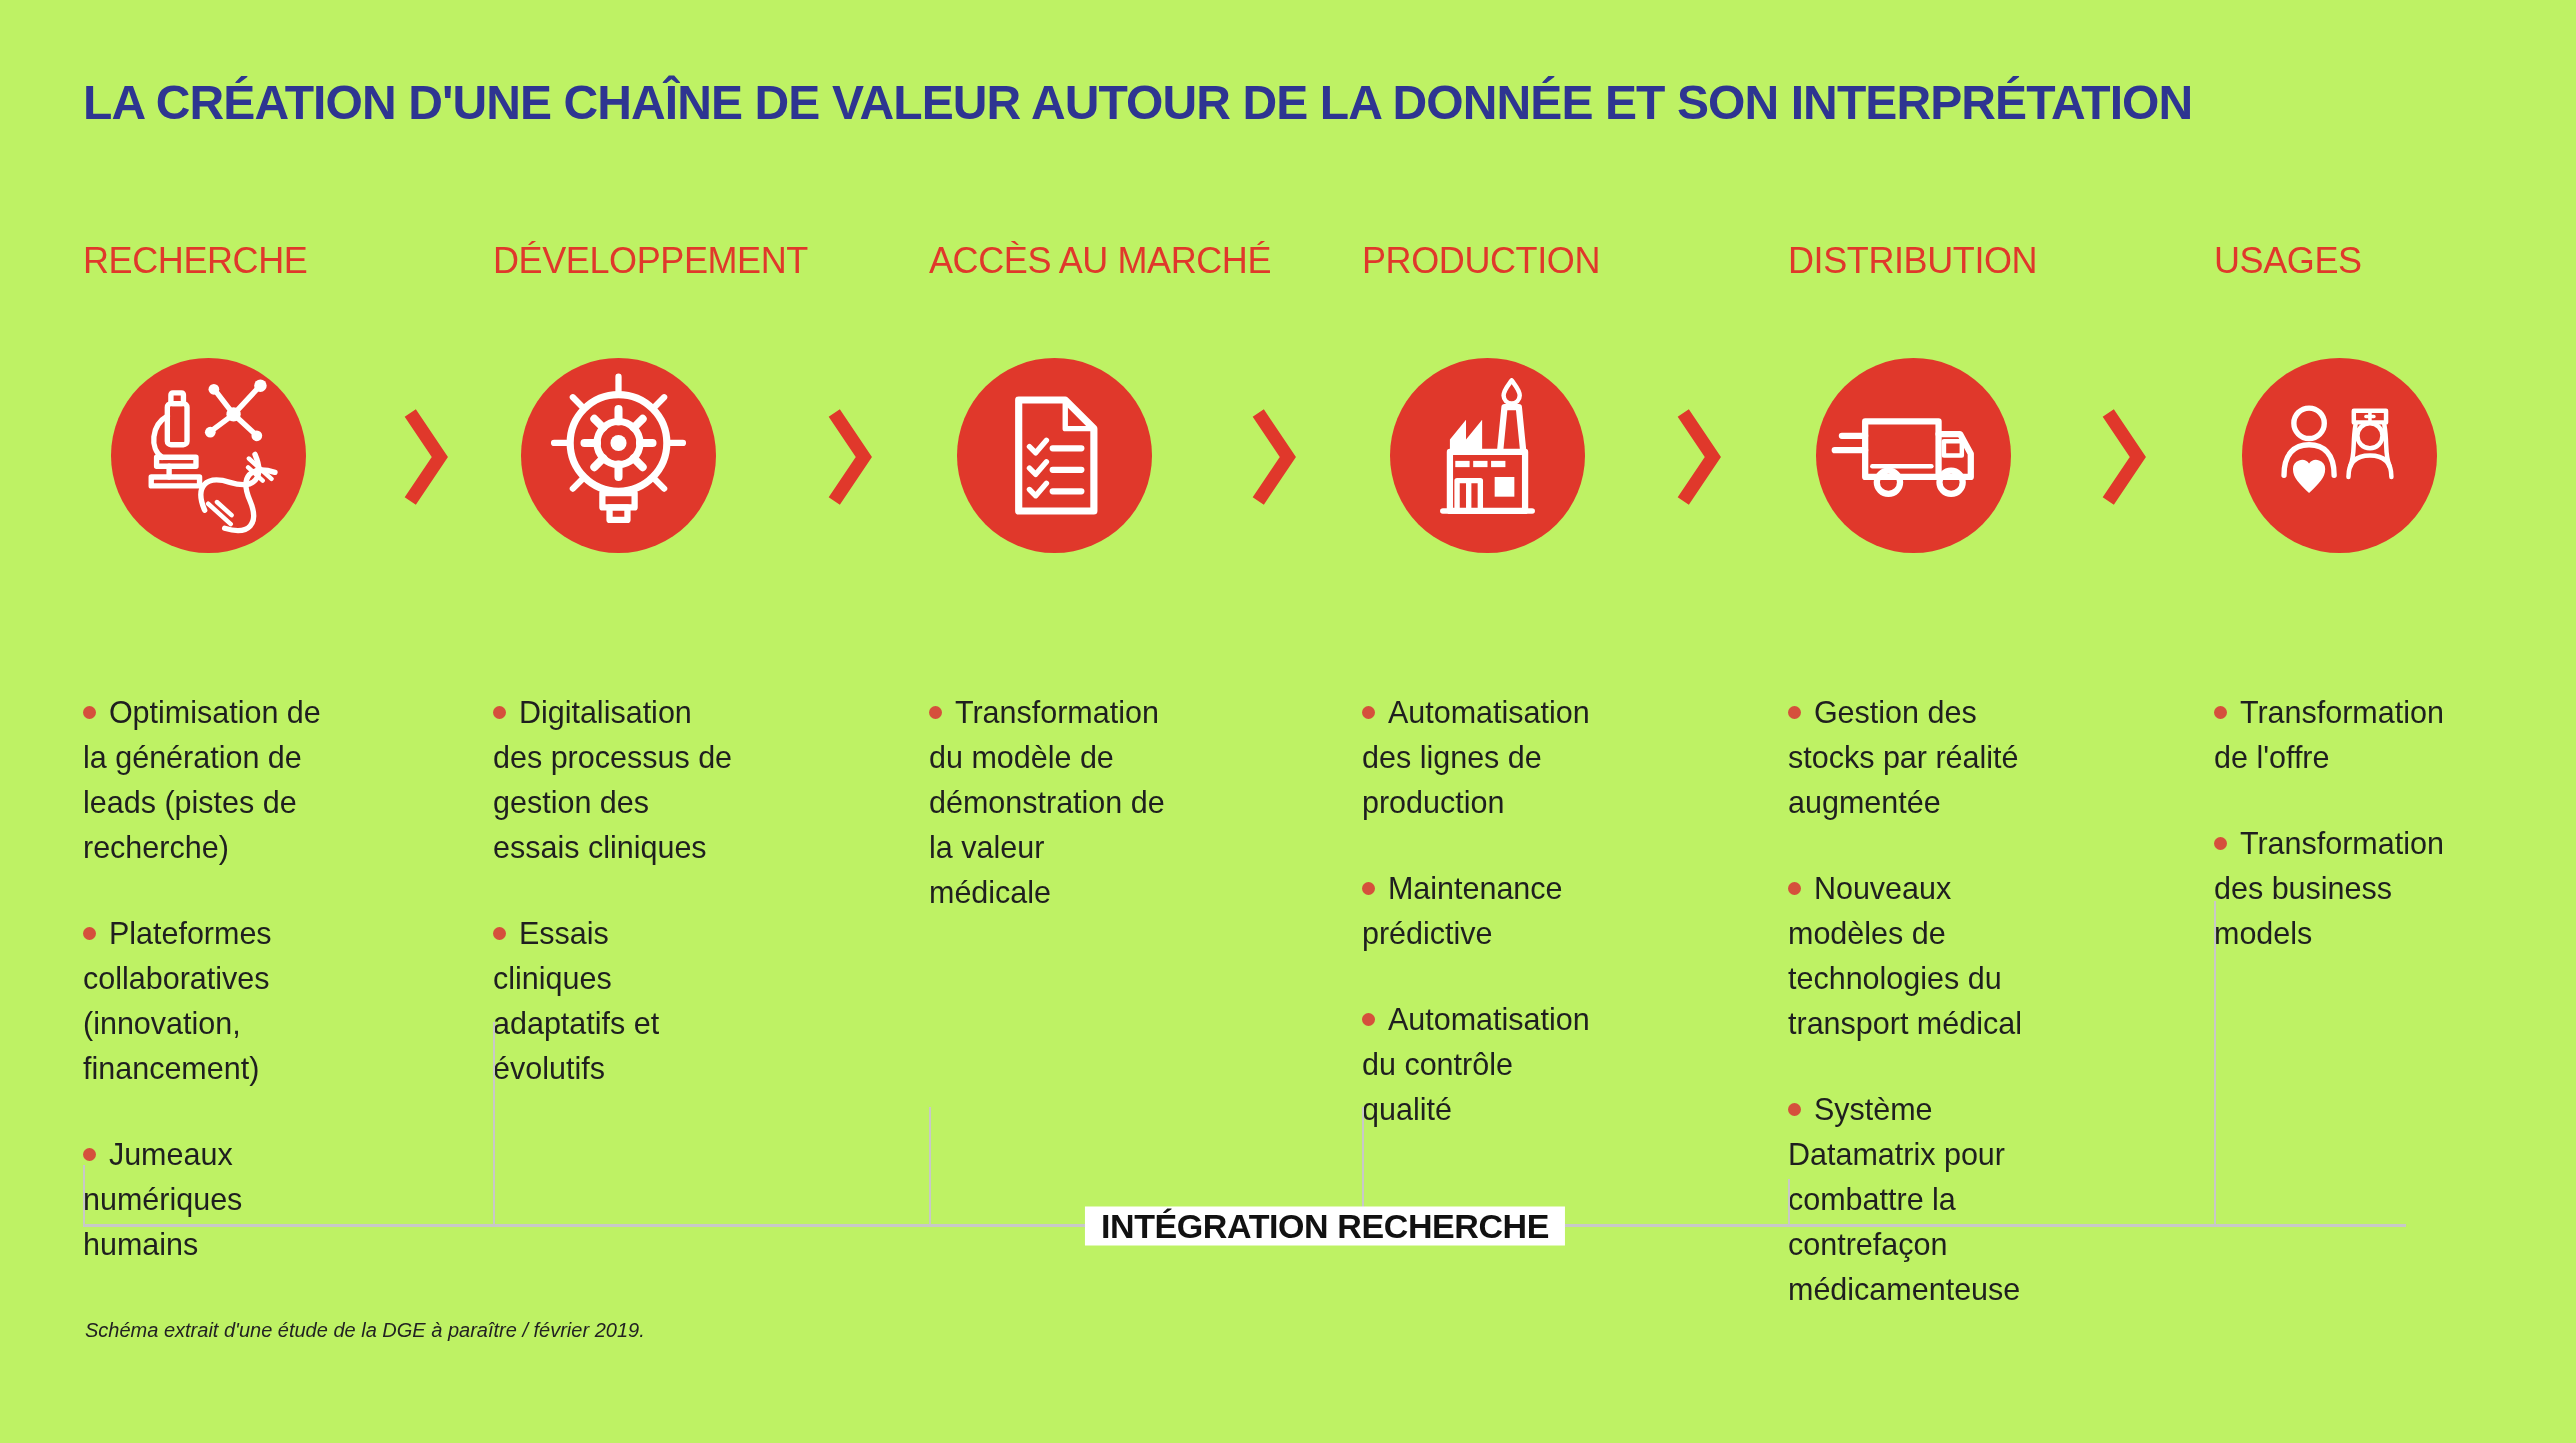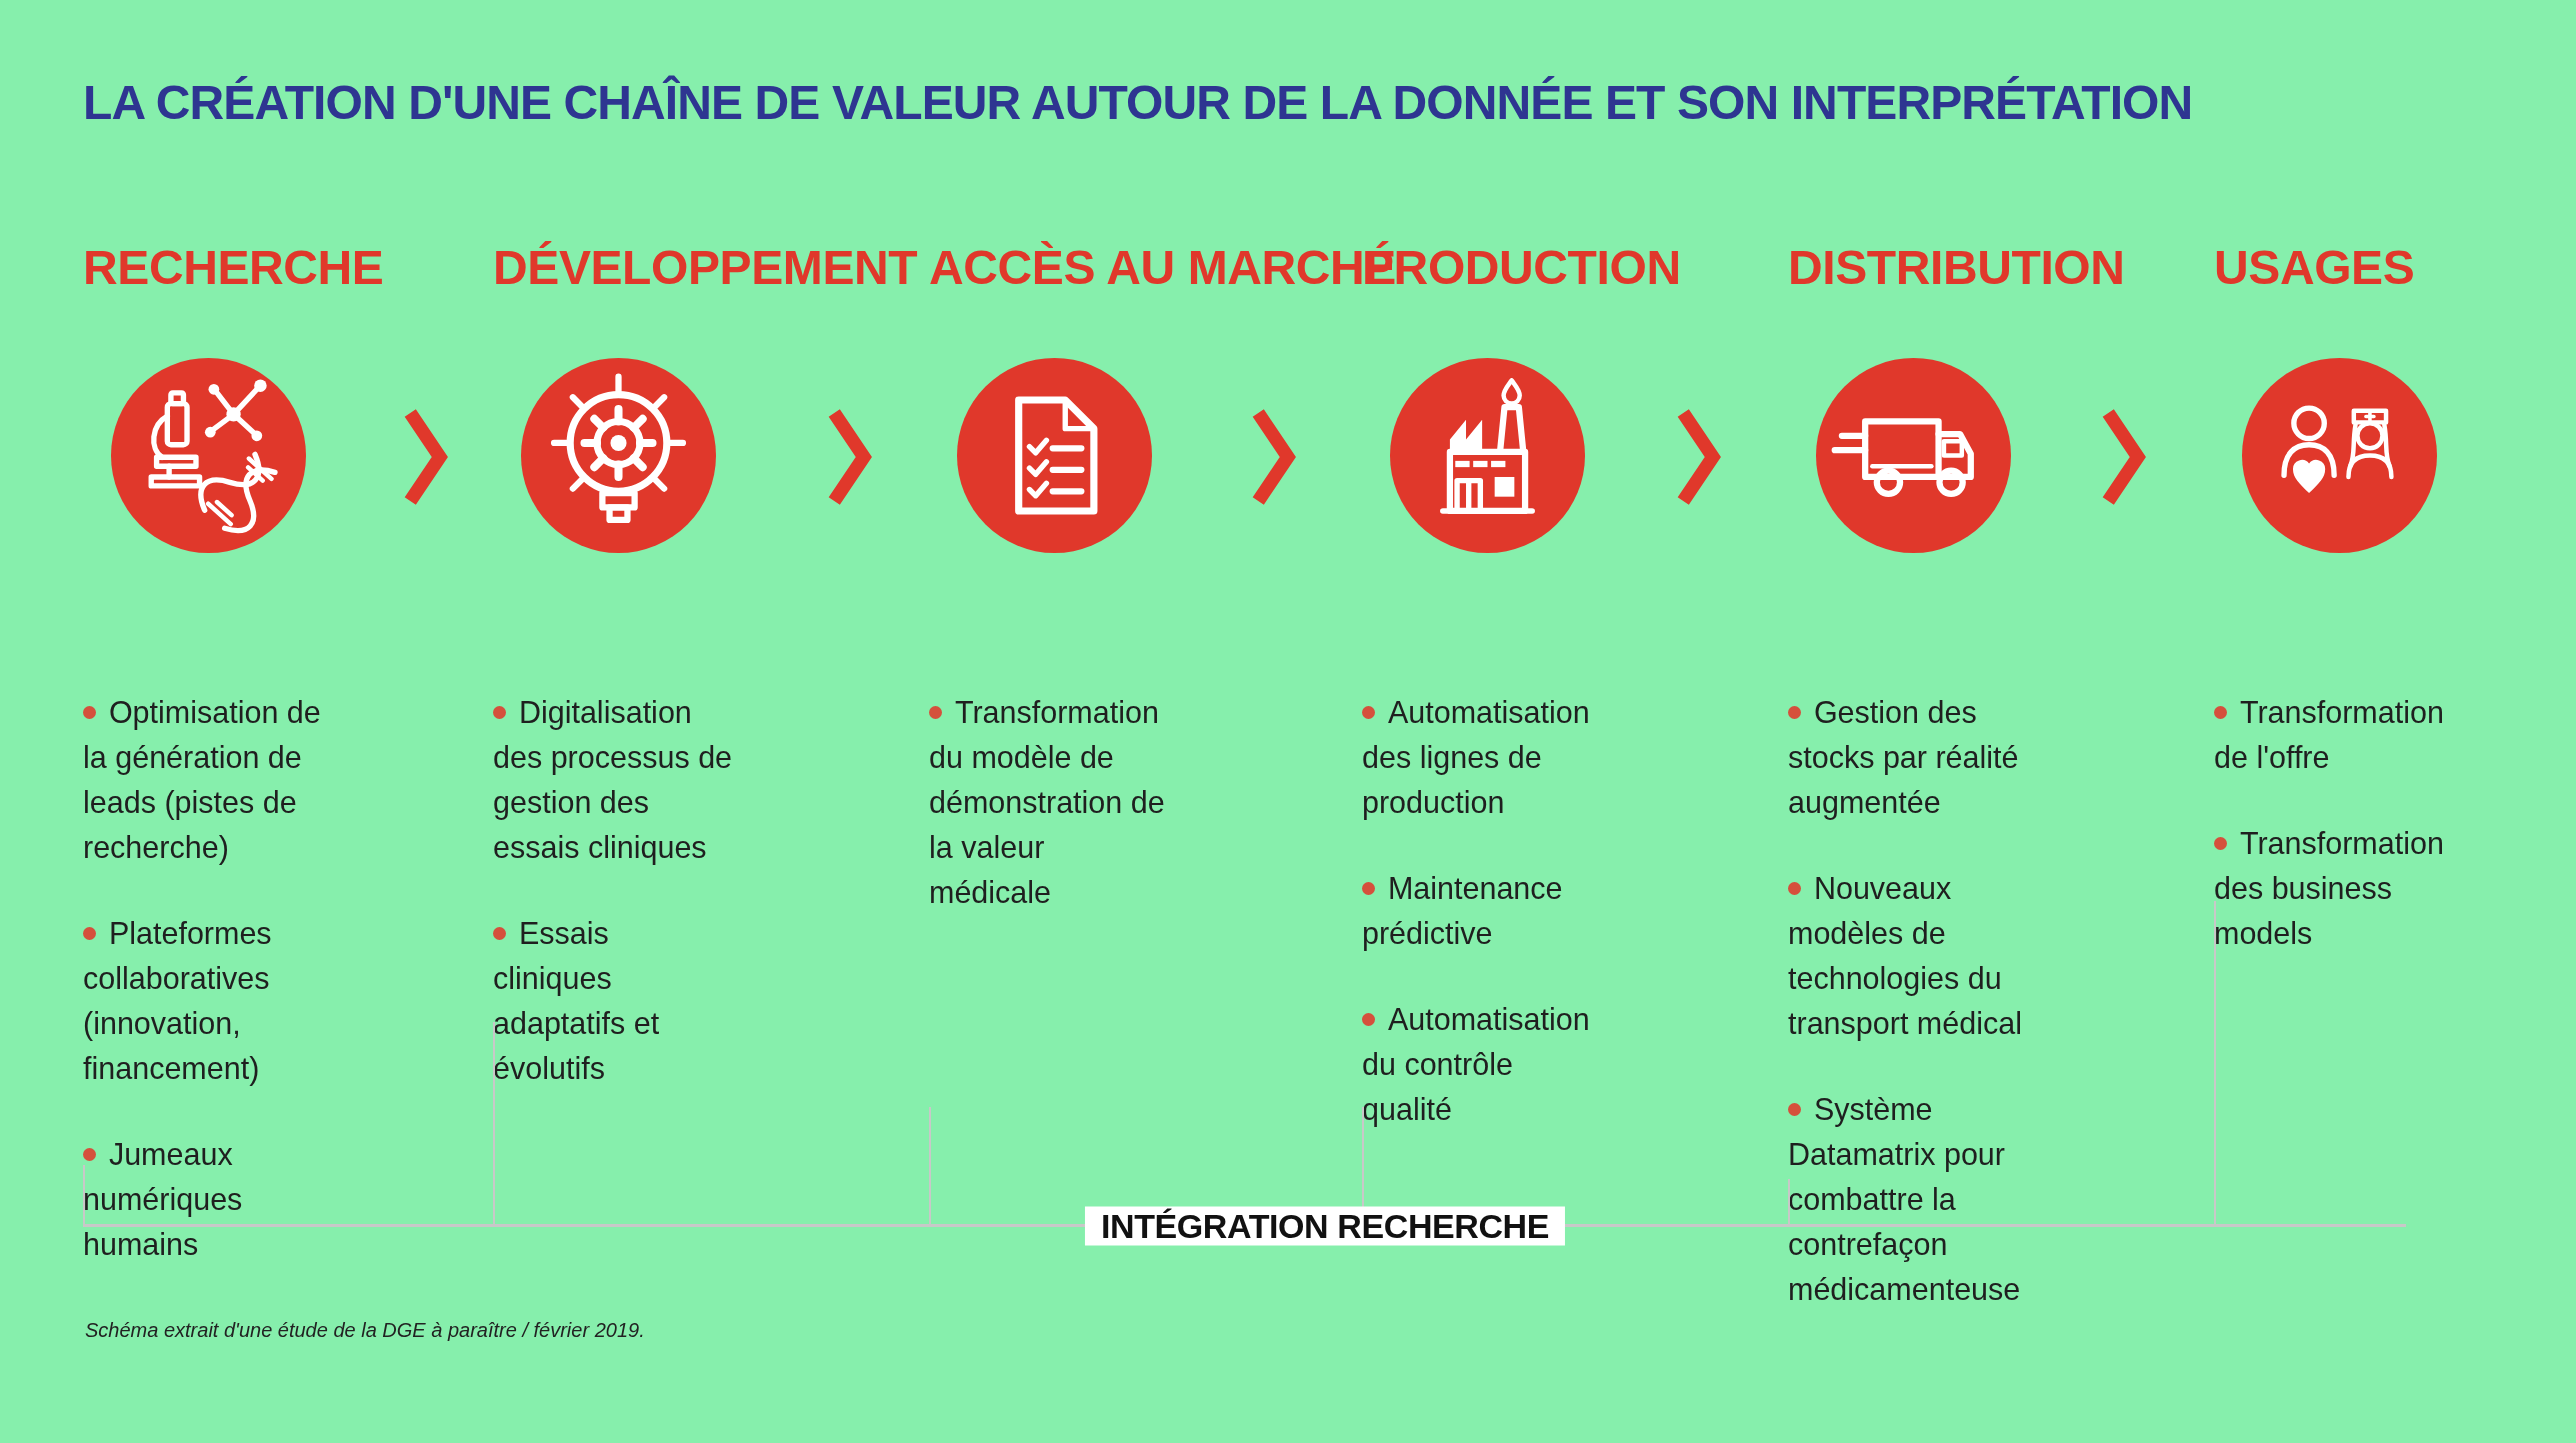--- a/index.html
+++ b/index.html
@@ -4,31 +4,31 @@
 <style>
   :root{
     --accent-red:#E0382B;
     --bullet-red:#D5503C;
     --title-blue:#2E3591;
     --text-dark:#1F1F1F;
     --line-gray:#C8C8C8;
   }
   *{margin:0;padding:0;box-sizing:border-box;}
   body{background:#ffffff;font-family:"Liberation Sans","DejaVu Sans",sans-serif;}
-  .canvas{position:relative;width:2576px;height:1444px;background:#86efac;overflow:hidden;}
+  .canvas{position:relative;width:2576px;height:1444px;background:#bef264;overflow:hidden;}
 
   .main-title{
     position:absolute;left:83px;top:75px;
     font-size:48px;font-weight:bold;color:var(--title-blue);
     letter-spacing:-0.9px;white-space:nowrap;
   }
 
   .column{position:absolute;top:240px;width:376px;}
   .col-title{
-    font-size:48px;font-weight:bold;color:var(--accent-red);
+    font-size:36px;font-weight:normal;color:var(--accent-red);
     letter-spacing:-0.4px;white-space:nowrap;
   }
   .circle{
     position:absolute;top:118px;left:28px;
     width:195px;height:195px;border-radius:50%;
     background:var(--accent-red);
     display:flex;align-items:center;justify-content:center;
   }
   .bullets{position:absolute;top:450px;left:0;}
   .bullet{

